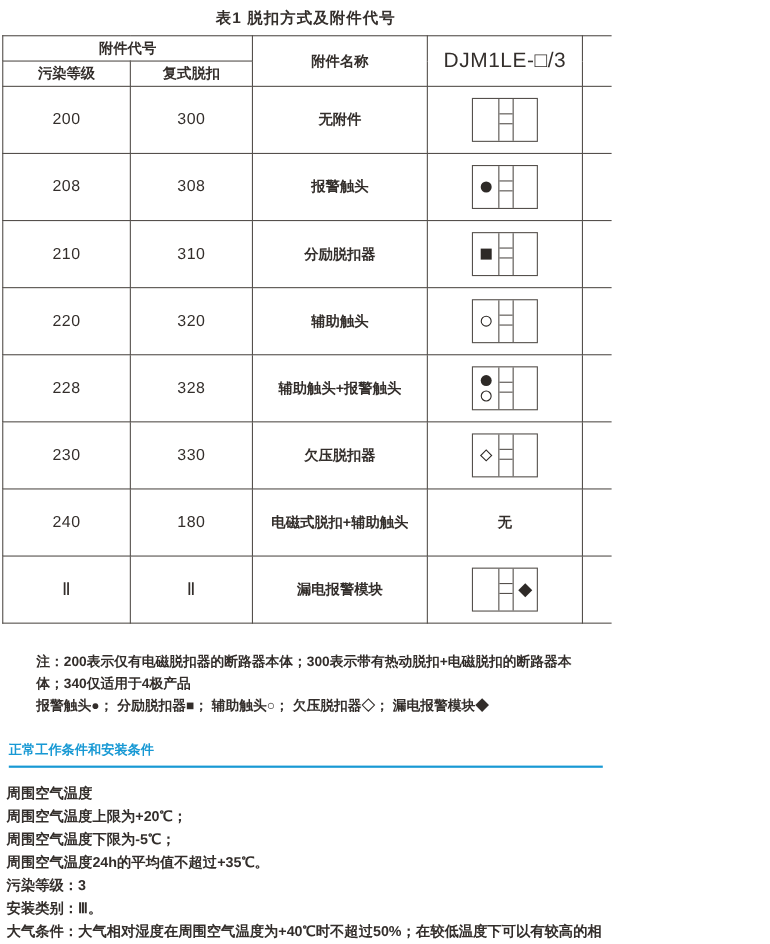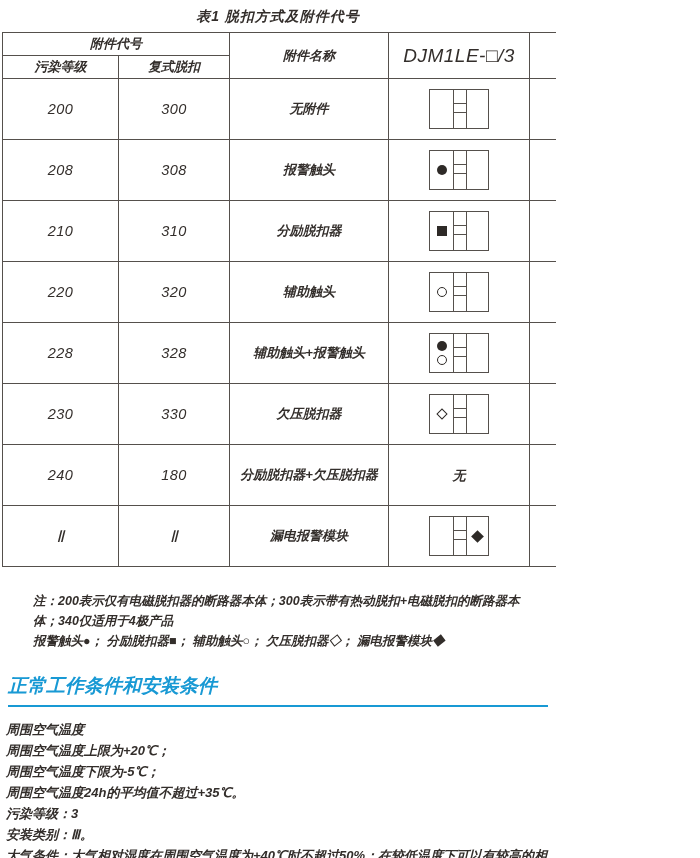--- a/index.html
+++ b/index.html
@@ -1,20 +1,19 @@
 <!DOCTYPE html>
 <html><head>
 <meta charset="utf-8">
 <style>
   html,body { margin:0; padding:0; background:#ffffff; }
   .page {
     position:relative; width:556px; height:858px; overflow:hidden;
     background:#ffffff; color:#332e2b;
     font-family:"Liberation Sans", sans-serif;
-    font-style:italic;
   }
   .doc-title {
     text-align:center; font-size:14px; font-weight:bold;
     padding-top:8px; letter-spacing:1px;
   }
   table.acc {
     border-collapse:collapse; table-layout:fixed;
     width:695px; margin:6px 0 0 2px;
   }
   table.acc th, table.acc td {
@@ -52,21 +51,21 @@
   .sy-alarm { width:10px; height:10px; border-radius:50%; background:#2e2a27; }
   .sy-aux   { width:10px; height:10px; border-radius:50%; border:1.5px solid #2e2a27; background:#fff; box-sizing:border-box; }
   .sy-shunt { width:10px; height:10px; background:#2e2a27; }
   .sy-uv    { width:8px; height:8px; border:1.5px solid #2e2a27; background:#fff; transform:rotate(45deg); box-sizing:border-box; }
   .sy-leak  { width:9px; height:9px; background:#2e2a27; transform:rotate(45deg); }
   .note {
     margin:24px 20px 0 33px; font-size:12.5px; font-weight:bold; line-height:20px;
   }
   .section-heading {
     margin:22px 8px 0 8px; padding-bottom:6px;
-    font-size:19px; font-weight:bold;
+    font-size:12px; font-weight:bold;
     border-bottom:2.5px solid #1899d4; color:#1899d4;
   }
   .conditions {
     margin:12px 8px 0 6px; font-size:13px; font-weight:bold; line-height:21px;
   }
   .conditions .cond-line { min-height:21px; }
 </style>
 </head>
 <body>
 
@@ -251,21 +250,21 @@
                 <i class="m-top"></i>
                 <i class="m-mid"></i>
                 <i class="m-bot"></i>
               </div>
               <div class="d-right"></div>
             </div></td>
         </tr>
         <tr>
           <td class="code">240</td>
           <td class="code">180</td>
-          <td class="name">分励脱扣器+欠压脱扣器</td>
+          <td class="name">电磁式脱扣+辅助触头</td>
           <td class="diag-cell"><span class="none-text">无</span></td>
           <td class="diag-cell"><div class="diag">
               <div class="d-left">
                 <span class="sy sy-shunt"></span>
               </div>
               <div class="d-mid">
                 <i class="m-top"></i>
                 <i class="m-mid"></i>
                 <i class="m-bot"></i>
               </div>

